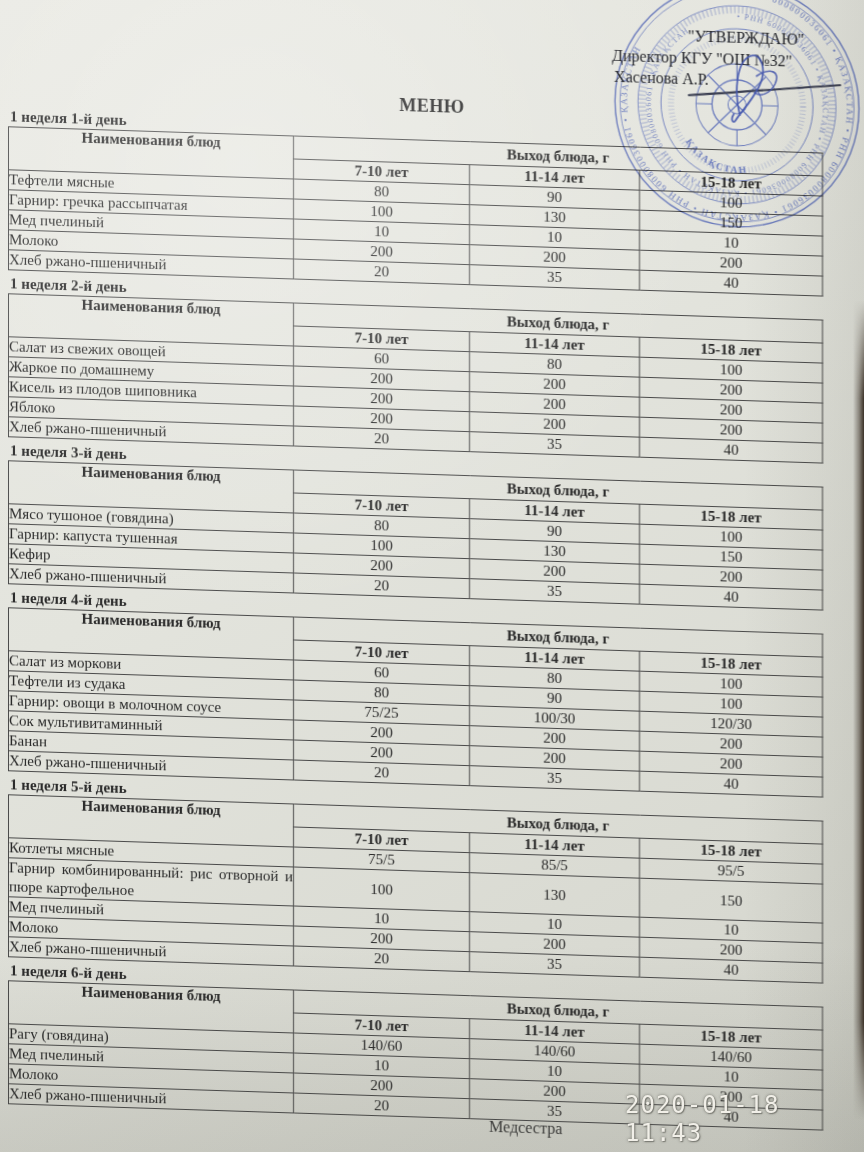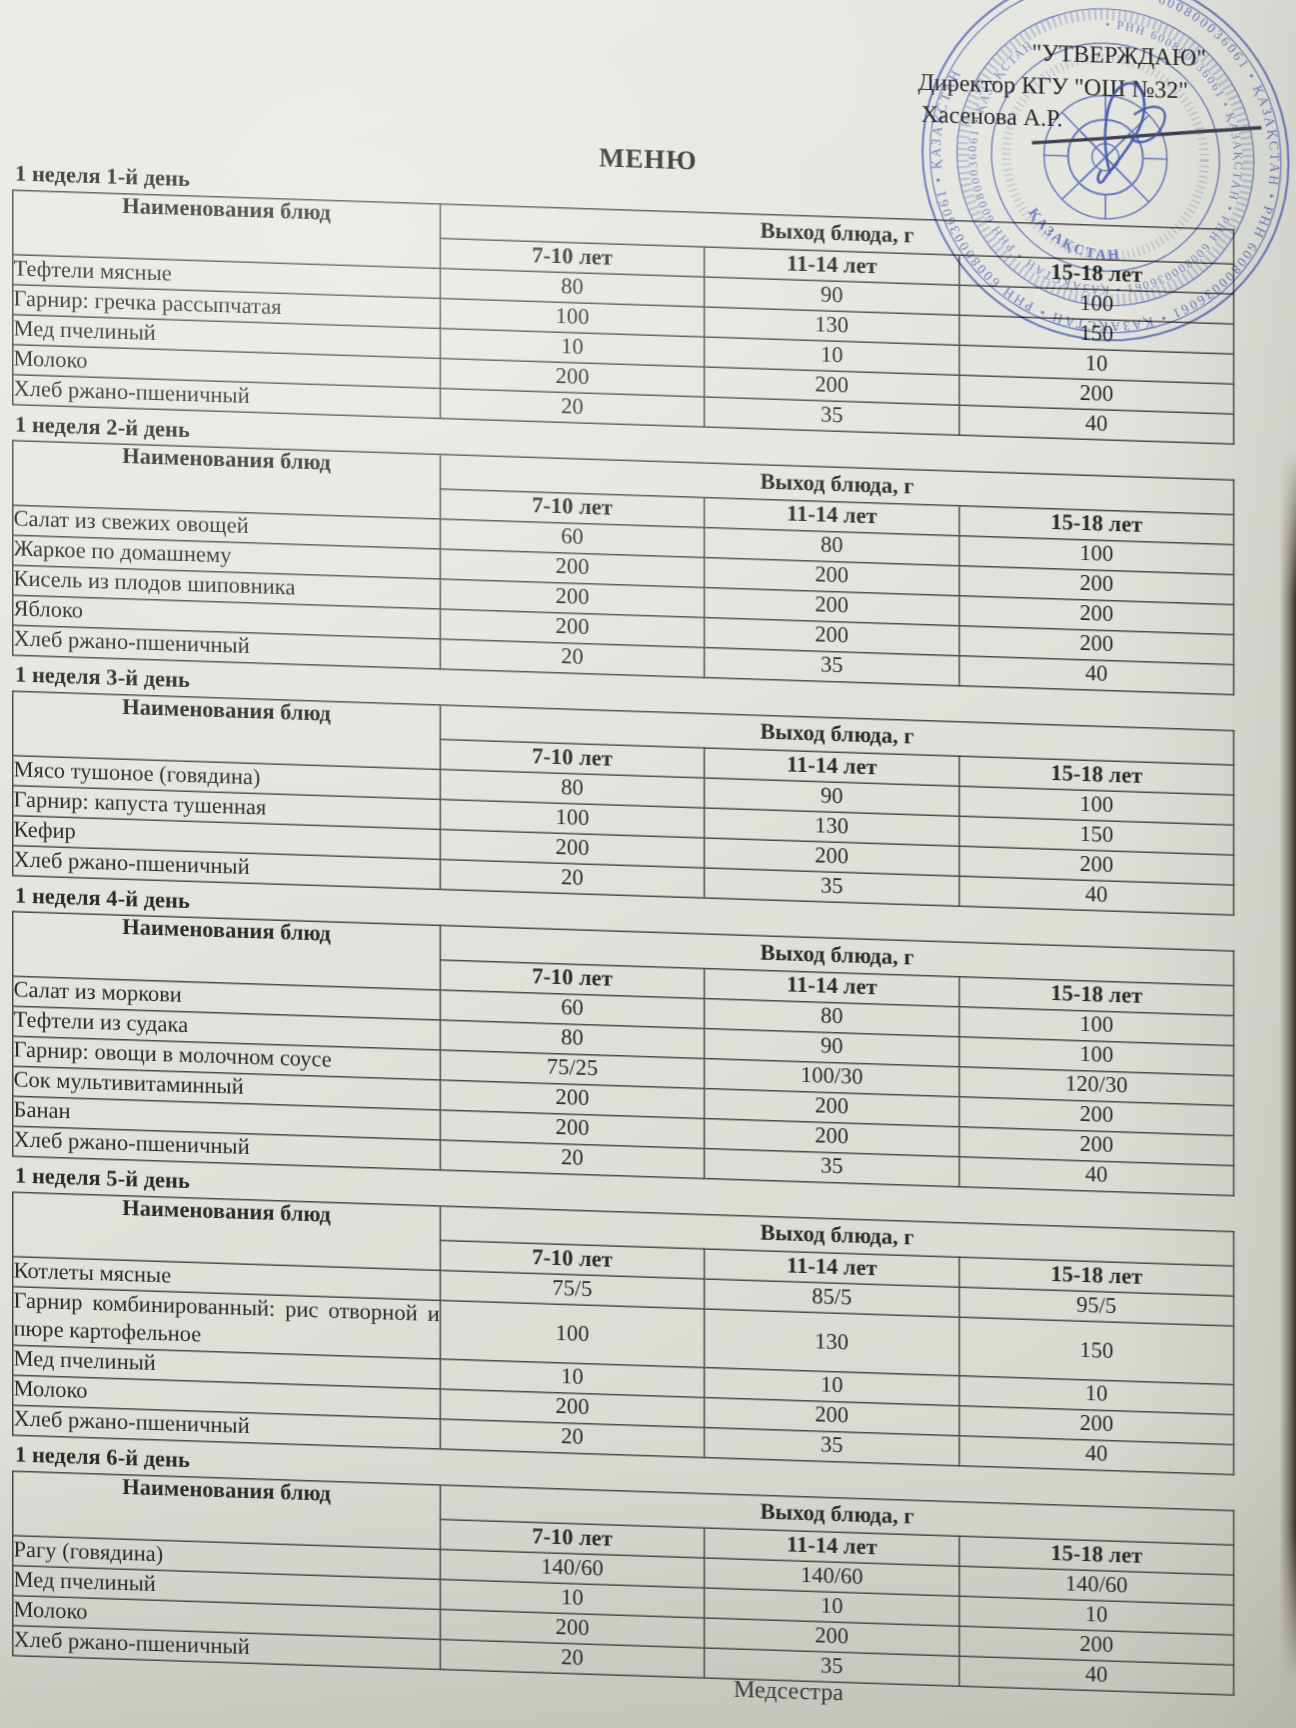--- a/index.html
+++ b/index.html
@@ -448,16 +448,17 @@
                 <td class="num">40</td>
               </tr>
             </tbody>
     </table>
   </section>
 </div>
 
     <div class="footer-role">Медсестра</div>
   </div>
 
+  <div class="timestamp">2020-01-18 11:43</div>
 
   <div class="desk-edge"></div>
   <div class="vignette"></div>
 </div>
 
 </body></html>

